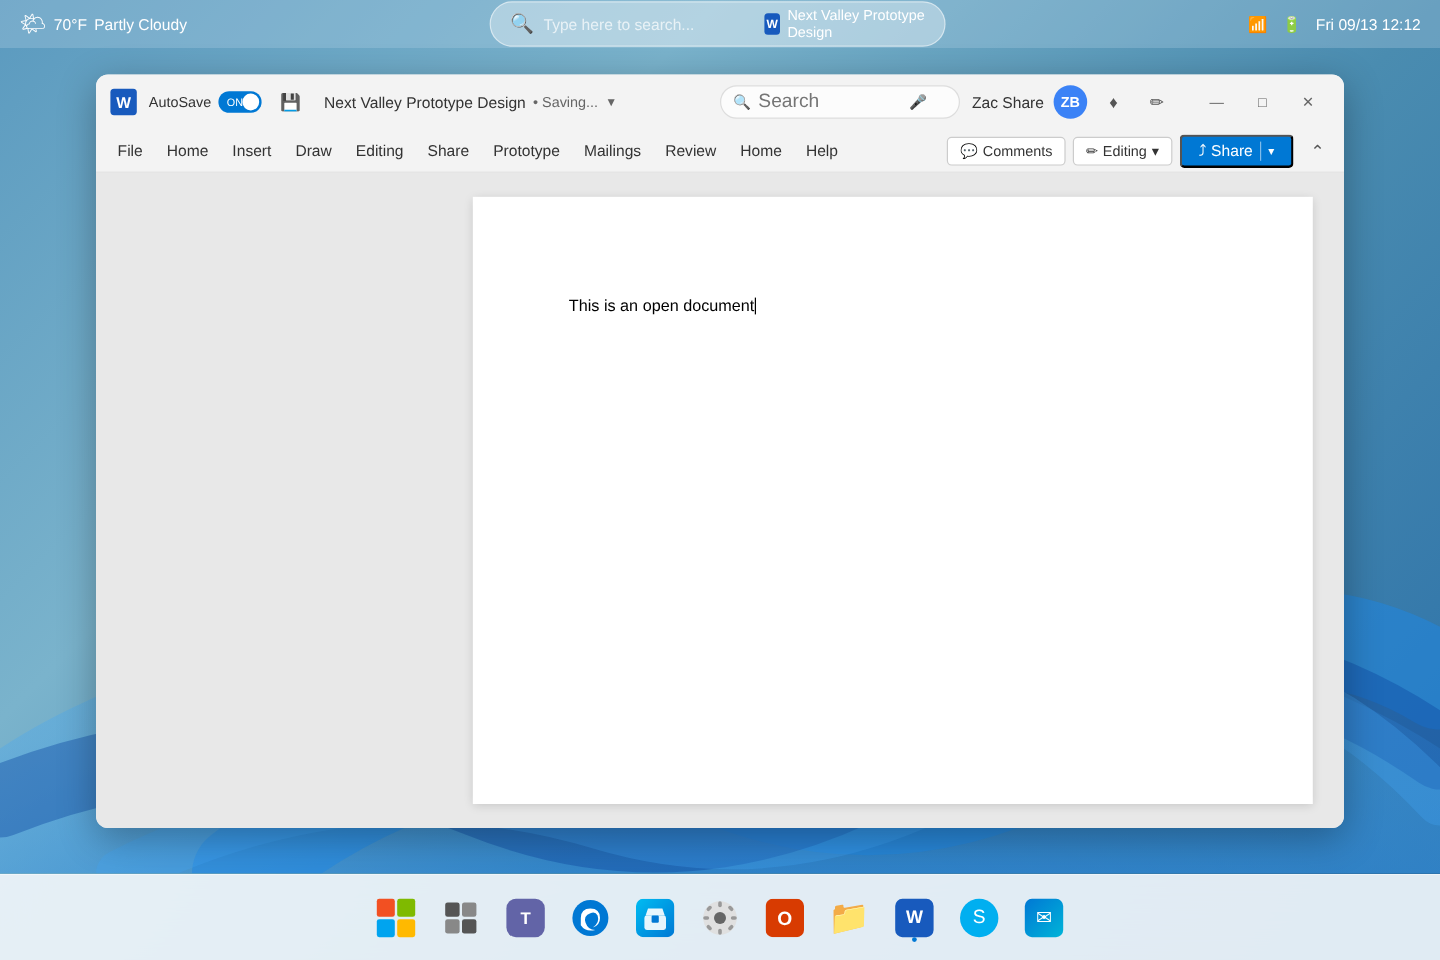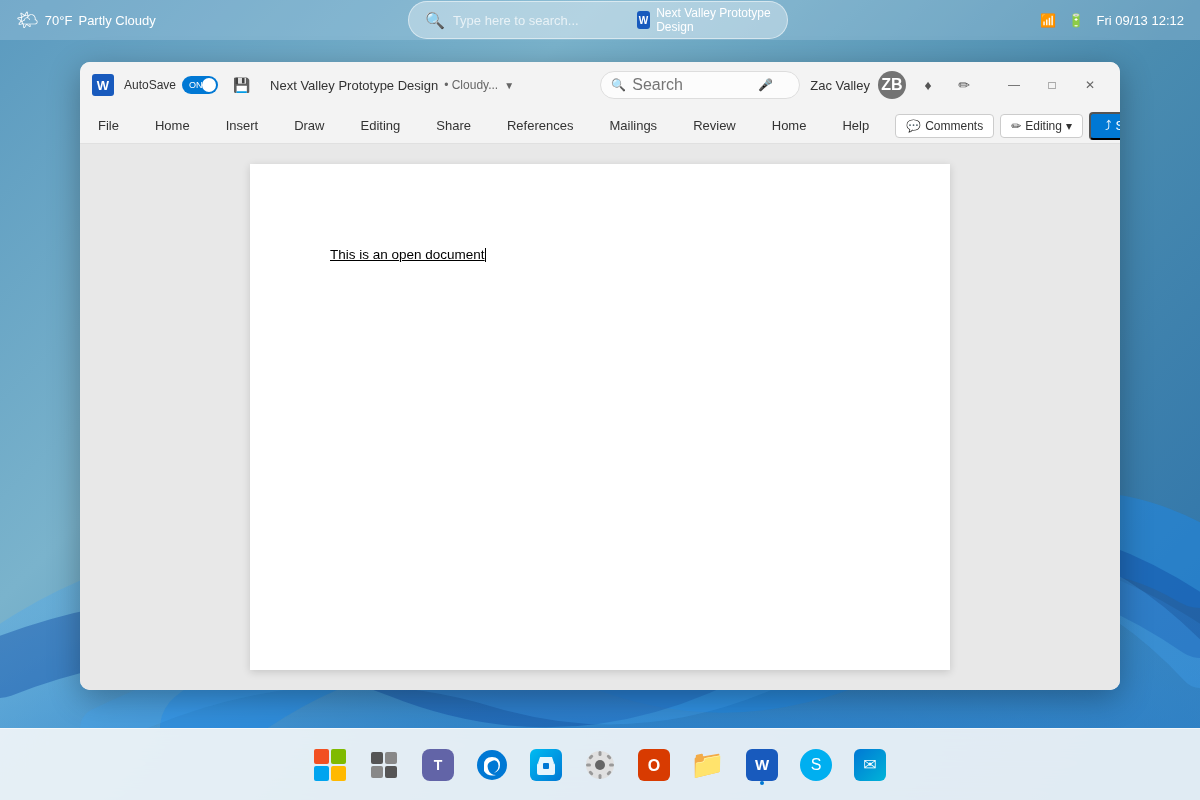--- a/index.html
+++ b/index.html
@@ -201,26 +201,26 @@
       display: flex;
       align-items: center;
       gap: 8px;
       font-size: 13px;
       color: #333;
     }
     .user-avatar {
       width: 28px;
       height: 28px;
       border-radius: 50%;
-      background: #737373;
-      display: flex;
-      align-items: center;
-      justify-content: center;
-      color: white;
-      font-size: 16px;
+      background: #3b82f6;
+      display: flex;
+      align-items: center;
+      justify-content: center;
+      color: white;
+      font-size: 12px;
       font-weight: bold;
     }
     .window-controls {
       display: flex;
       gap: 2px;
       margin-left: 8px;
     }
     .win-ctrl {
       width: 36px;
       height: 28px;
@@ -254,21 +254,21 @@
       color: #555;
     }
 
     
     .menu-bar {
       height: 36px;
       background: #f3f3f3;
       display: flex;
       align-items: center;
       padding: 0 8px;
-      gap: 16px;
+      gap: 0;
       border-bottom: 1px solid #e0e0e0;
       flex-shrink: 0;
     }
     .menu-item {
       padding: 4px 10px;
       font-size: 13px;
       color: #333;
       cursor: pointer;
       border-radius: 4px;
     }
@@ -322,24 +322,23 @@
     }
     .share-chevron {
       font-size: 10px;
     }
 
     
     .doc-area {
       flex: 1;
       background: #e8e8e8;
       display: flex;
-      justify-content: center;
-      padding: 20px 52px;
+      justify-content: flex-end;
+      padding: 20px 26px;
       overflow: auto;
-      text-decoration: underline;
     }
     .doc-page {
       background: white;
       width: 700px;
       min-height: 100%;
       box-shadow: 0 2px 8px rgba(0,0,0,0.15);
       padding: 80px 80px 80px 80px;
       position: relative;
     }
     .doc-content {
@@ -532,52 +531,52 @@
           <span class="toggle-on-label">ON</span>
         </div>
       </div>
 
       <div class="toolbar-icons">
         <button class="toolbar-icon-btn">💾</button>
       </div>
 
       <div class="doc-title-area">
         <span class="doc-title-text">Next Valley Prototype Design</span>
-        <span class="save-indicator">• Cloudy...</span>
+        <span class="save-indicator">• Saving...</span>
         <span class="chevron-down">▼</span>
       </div>
 
       <div class="title-bar-search">
         <span>🔍</span>
         <input type="text" placeholder="Search" style="">
         <span>🎤</span>
       </div>
 
       <div class="user-area">
-        <span>Zac Valley</span>
+        <span>Zac Share</span>
         <div class="user-avatar">ZB</div>
         <button class="toolbar-icon-btn">♦</button>
         <button class="toolbar-icon-btn">✏</button>
       </div>
 
       <div class="window-controls">
         <button class="win-ctrl">—</button>
         <button class="win-ctrl">□</button>
         <button class="win-ctrl close">✕</button>
       </div>
     </div>
 
     <div class="menu-bar">
       <span class="menu-item">File</span>
       <span class="menu-item">Home</span>
       <span class="menu-item">Insert</span>
       <span class="menu-item">Draw</span>
       <span class="menu-item">Editing</span>
       <span class="menu-item">Share</span>
-      <span class="menu-item">References</span>
+      <span class="menu-item">Prototype</span>
       <span class="menu-item">Mailings</span>
       <span class="menu-item">Review</span>
       <span class="menu-item">Home</span>
       <span class="menu-item">Help</span>
 
       <div class="menu-bar-right">
         <button class="comments-btn">
           <span>💬</span>
           <span>Comments</span>
         </button>

